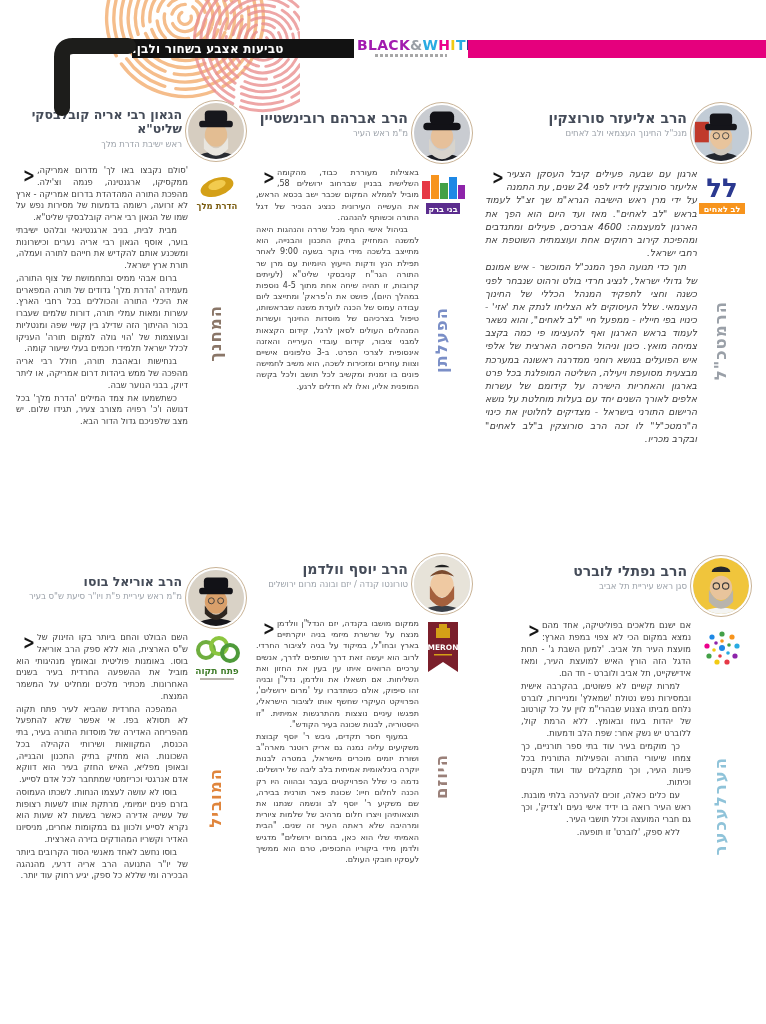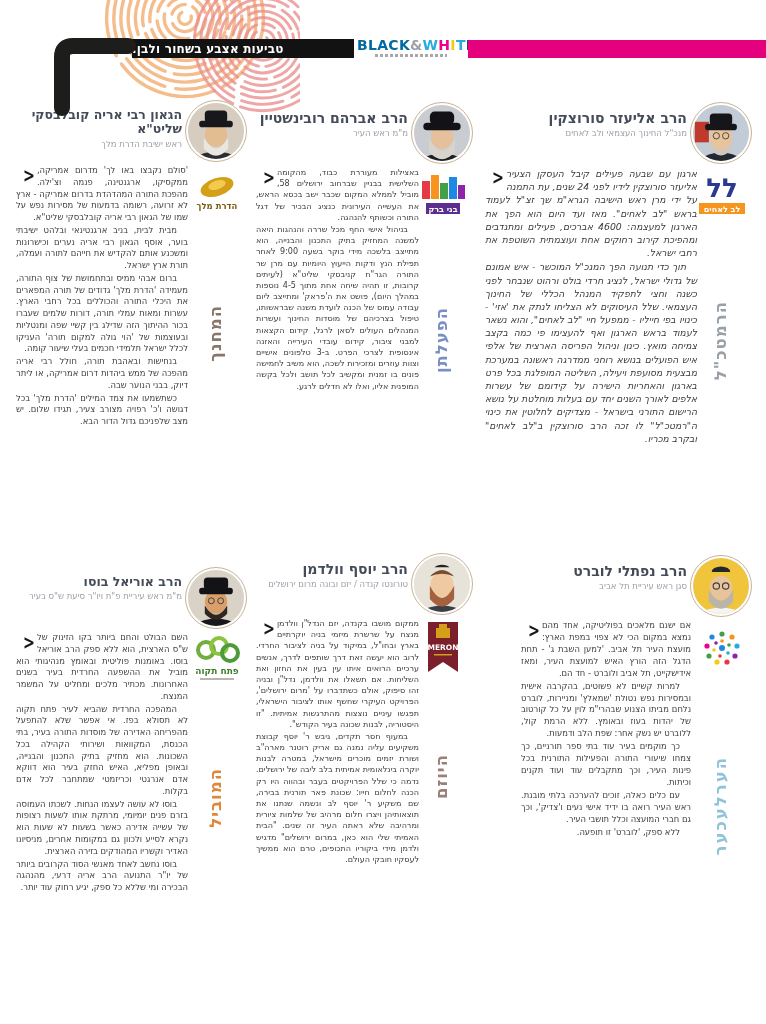--- a/index.html
+++ b/index.html
@@ -8,21 +8,21 @@
   .fp-layer{position:absolute;inset:0;z-index:0;pointer-events:none;}
   .z{position:absolute;z-index:2;}
 
   
   .corner-svg{position:absolute;inset:0;z-index:3;pointer-events:none;}
   .titlebar{left:132px;top:39px;width:222px;height:19px;background:#121212;
             display:flex;align-items:center;}
   .titlebar span{color:#fff;font-size:12px;font-weight:bold;direction:rtl;letter-spacing:.2px;}
   .bw-logo{left:357px;top:37px;width:106px;height:26px;}
   .bw-line{font-size:14px;font-weight:900;letter-spacing:.3px;white-space:nowrap;}
-  .bw-black{color:#0369a1;}
+  .bw-black{color:#a21caf;}
   .bw-amp{color:#9aa0a6;font-weight:900;}
   .w1{color:#29abe2}.w2{color:#ec008c}.w3{color:#f2cb13}.w4{color:#29abe2}.w5{color:#2e3192}
   .bw-chip{display:inline-block;width:7px;height:9px;background:#ec008c;margin-left:2px;
            box-shadow:-3px 0 0 -1px #29abe2;}
   .bw-tagline{margin-top:1px;height:3px;width:72px;margin-left:18px;
       background:repeating-linear-gradient(90deg,#a7a7a7 0 3px,transparent 3px 5px);}
   .magenta-bar{left:468px;top:40px;width:298px;height:18px;background:#e5007d;}
 
   
   .art{position:absolute;z-index:2;}
@@ -329,21 +329,21 @@
         <circle cx="25" cy="33" r="3.2" fill="none" stroke="#3c3c3c" stroke-width="1"></circle>
         <circle cx="35" cy="33" r="3.2" fill="none" stroke="#3c3c3c" stroke-width="1"></circle>
       </svg>
     </div>
     <div class="head-text">
       <h2>הרב אוריאל בוסו</h2>
       <div class="sub">מ"מ ראש עיריית פ"ת ויו"ר סיעת ש"ס בעיר</div>
     </div>
     <div class="body">
         <p><span class="qarrow"></span>השם הבולט והחם ביותר בקו הזינוק של ש"ס הארצית, הוא ללא ספק הרב אוריאל בוסו. באומנות פוליטית ובאומץ מנהיגותי הוא מוביל את ההשפעה החרדית בעיר בשנים האחרונות. מכתיר מלכים ומחליט על המשמר המנצח.</p>
-        <p>המהפכה החרדית שהביא לעיר פתח תקוה לא תסולא בפז. אי אפשר שלא להתפעל מהפריחה האדירה של מוסדות התורה בעיר, בתי הכנסת, המקוואות ושירותי הקהילה בכל השכונות. הוא מחזיק בתיק התכנון והבנייה, ובאופן מפליא, האיש החזק בעיר הוא דווקא אדם אנרגטי וכריזמטי שמתחבר לכל אדם בקלות.</p>
+        <p>המהפכה החרדית שהביא לעיר פתח תקוה לא תסולא בפז. אי אפשר שלא להתפעל מהפריחה האדירה של מוסדות התורה בעיר, בתי הכנסת, המקוואות ושירותי הקהילה בכל השכונות. הוא מחזיק בתיק התכנון והבנייה, ובאופן מפליא, האיש החזק בעיר הוא דווקא אדם אנרגטי וכריזמטי שמתחבר לכל אדם לסייע.</p>
         <p>בוסו לא עושה לעצמו הנחות. לשכתו העמוסה בזרם פנים יומיומי, מרתקת אותו לשעות רצופות של עשייה אדירה כאשר בשעות לא שעות הוא נקרא לסייע ולכוון גם במקומות אחרים, מניסיונו האדיר וקשריו המהודקים בזירה הארצית.</p>
         <p>בוסו נחשב לאחד מאנשי הסוד הקרובים ביותר של יו"ר התנועה הרב אריה דרעי, מהנהגה הבכירה ומי שללא כל ספק, יגיע רחוק עוד יותר.</p>
       </div>
     <div class="rail">
       <div class="badge">
         <svg viewBox="0 0 58 62" width="58" height="62">
           <circle cx="18" cy="18" r="8" fill="none" stroke="#6fae3f" stroke-width="4"></circle>
           <circle cx="31" cy="14" r="8" fill="none" stroke="#8bc53f" stroke-width="4"></circle>
           <circle cx="42" cy="21" r="8" fill="none" stroke="#4e9a3a" stroke-width="4"></circle>
           <text x="29" y="42" text-anchor="middle" font-size="9" font-weight="bold" fill="#3e7c28" font-family="DejaVu Sans">פתח תקוה</text>

